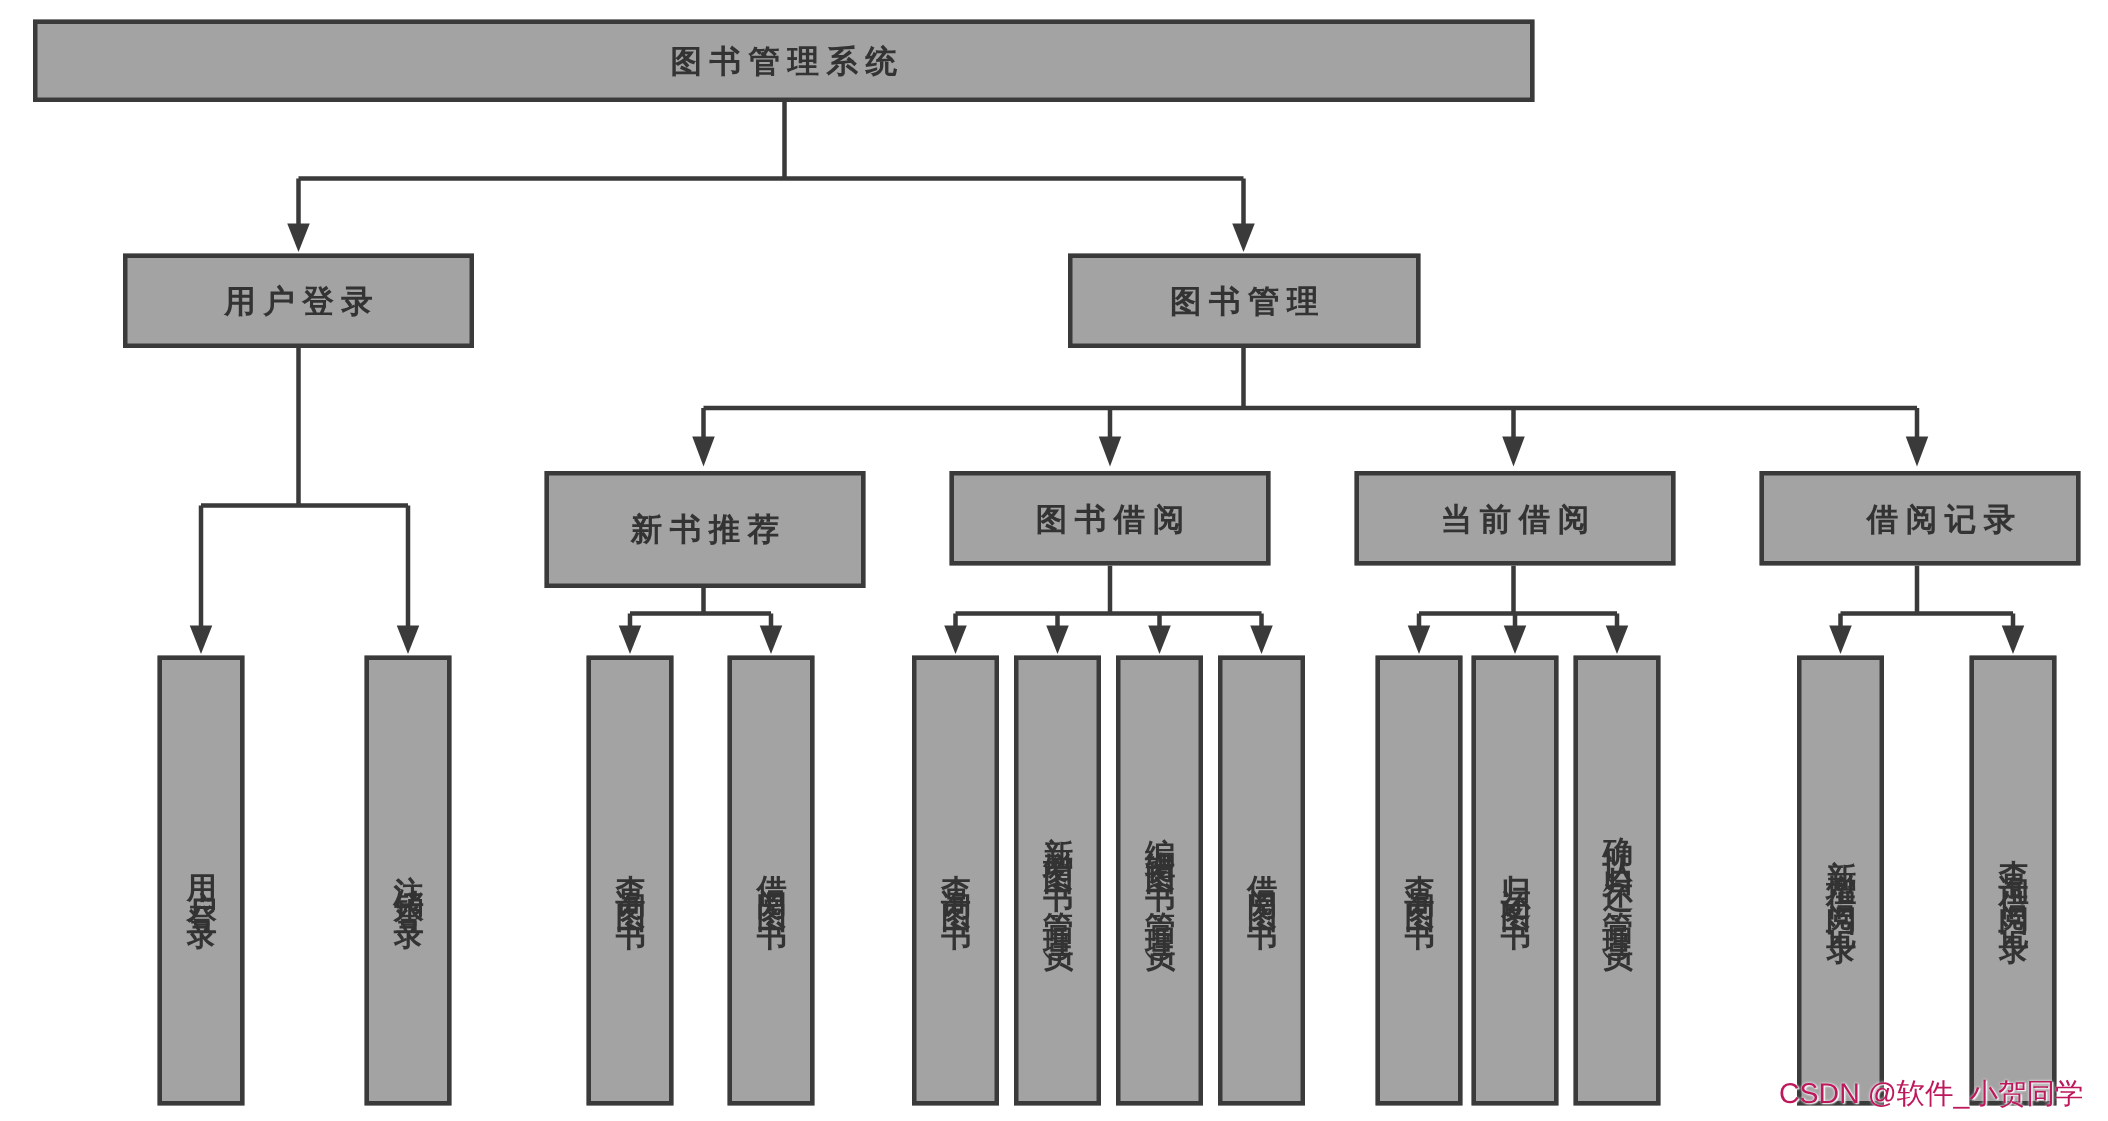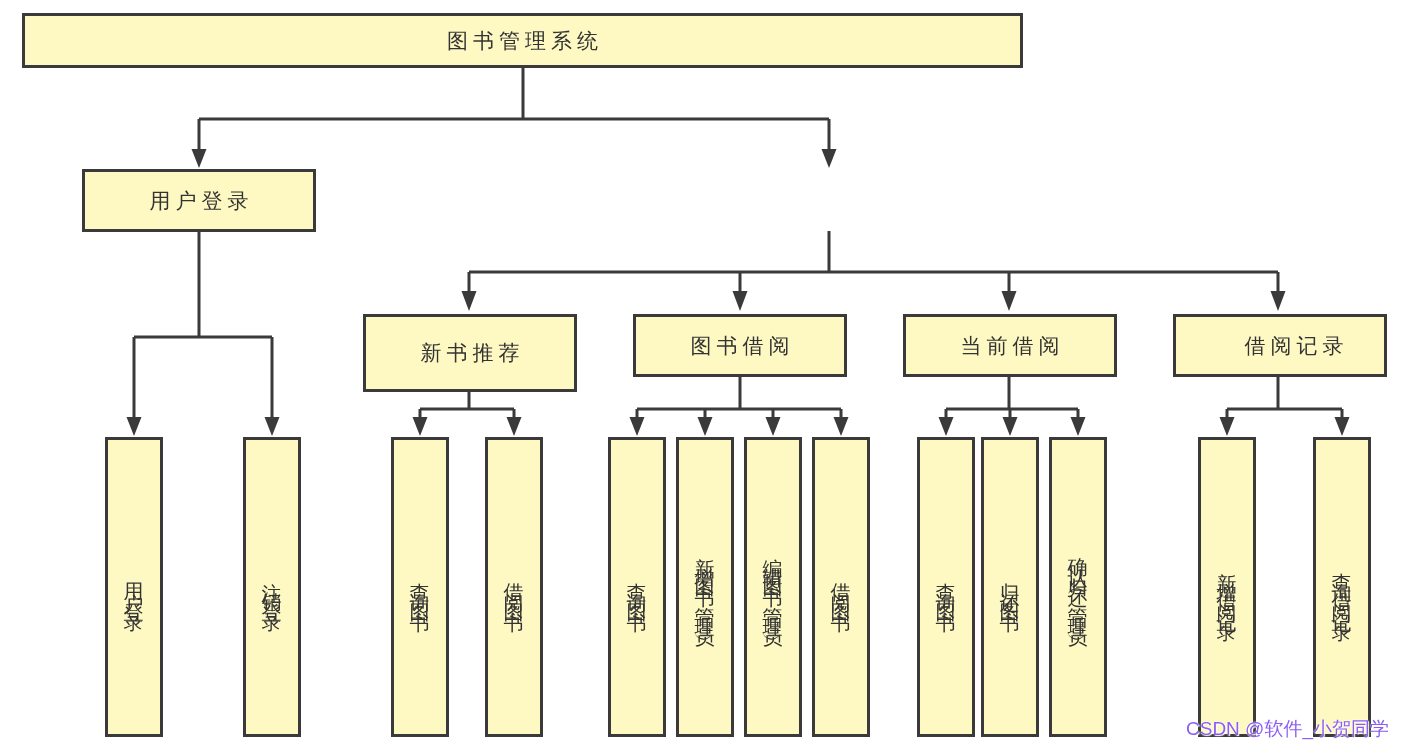--- a/index.html
+++ b/index.html
@@ -19,25 +19,26 @@
   #wires {
     position: absolute;
     left: 0; top: 0;
     width: 1405px; height: 747px;
     z-index: 0;
   }
   .box {
     position: absolute;
     box-sizing: border-box;
     border: 3px solid #3a3a3a;
-    background: #fef9c3;
+    background: #a3a3a3;
     display: flex;
     align-items: center;
     justify-content: center;
     z-index: 1;
+    font-weight: bold;
   }
   .hlabel {
     font-size: 21px;
     letter-spacing: 5px;
     text-indent: 5px;
     color: #333333;
     white-space: nowrap;
   }
   .vleaf {
     top: 437px;
@@ -72,21 +73,21 @@
   .f10 { left: 981px; }
   .f11 { left: 1049px; }
   .f12 { left: 1198px; }
   .f13 { left: 1313px; }
   #watermark {
     position: absolute;
     left: 1186px;
     top: 716px;
     z-index: 2;
     font-size: 19px;
-    color: #8b5cf6;
+    color: #be185d;
     text-shadow: 0 0 2px #ffffff, 1px 1px 1px #ffffff;
     white-space: nowrap;
   }
 </style>
 </head>
 <body>
 
 <div id="stage">
 
   <svg id="wires" viewBox="0 0 1405 747" xmlns="http://www.w3.org/2000/svg">
@@ -153,20 +154,23 @@
     </g>
   </svg>
 
   <div class="box n-root">
     <span class="hlabel">图书管理系统</span>
   </div>
 
   <div class="box n-l2a">
     <span class="hlabel">用户登录</span>
   </div>
+  <div class="box n-l2b">
+    <span class="hlabel">图书管理</span>
+  </div>
 
   <div class="box n-l3a">
     <span class="hlabel">新书推荐</span>
   </div>
   <div class="box n-l3b">
     <span class="hlabel">图书借阅</span>
   </div>
   <div class="box n-l3c">
     <span class="hlabel">当前借阅</span>
   </div>

